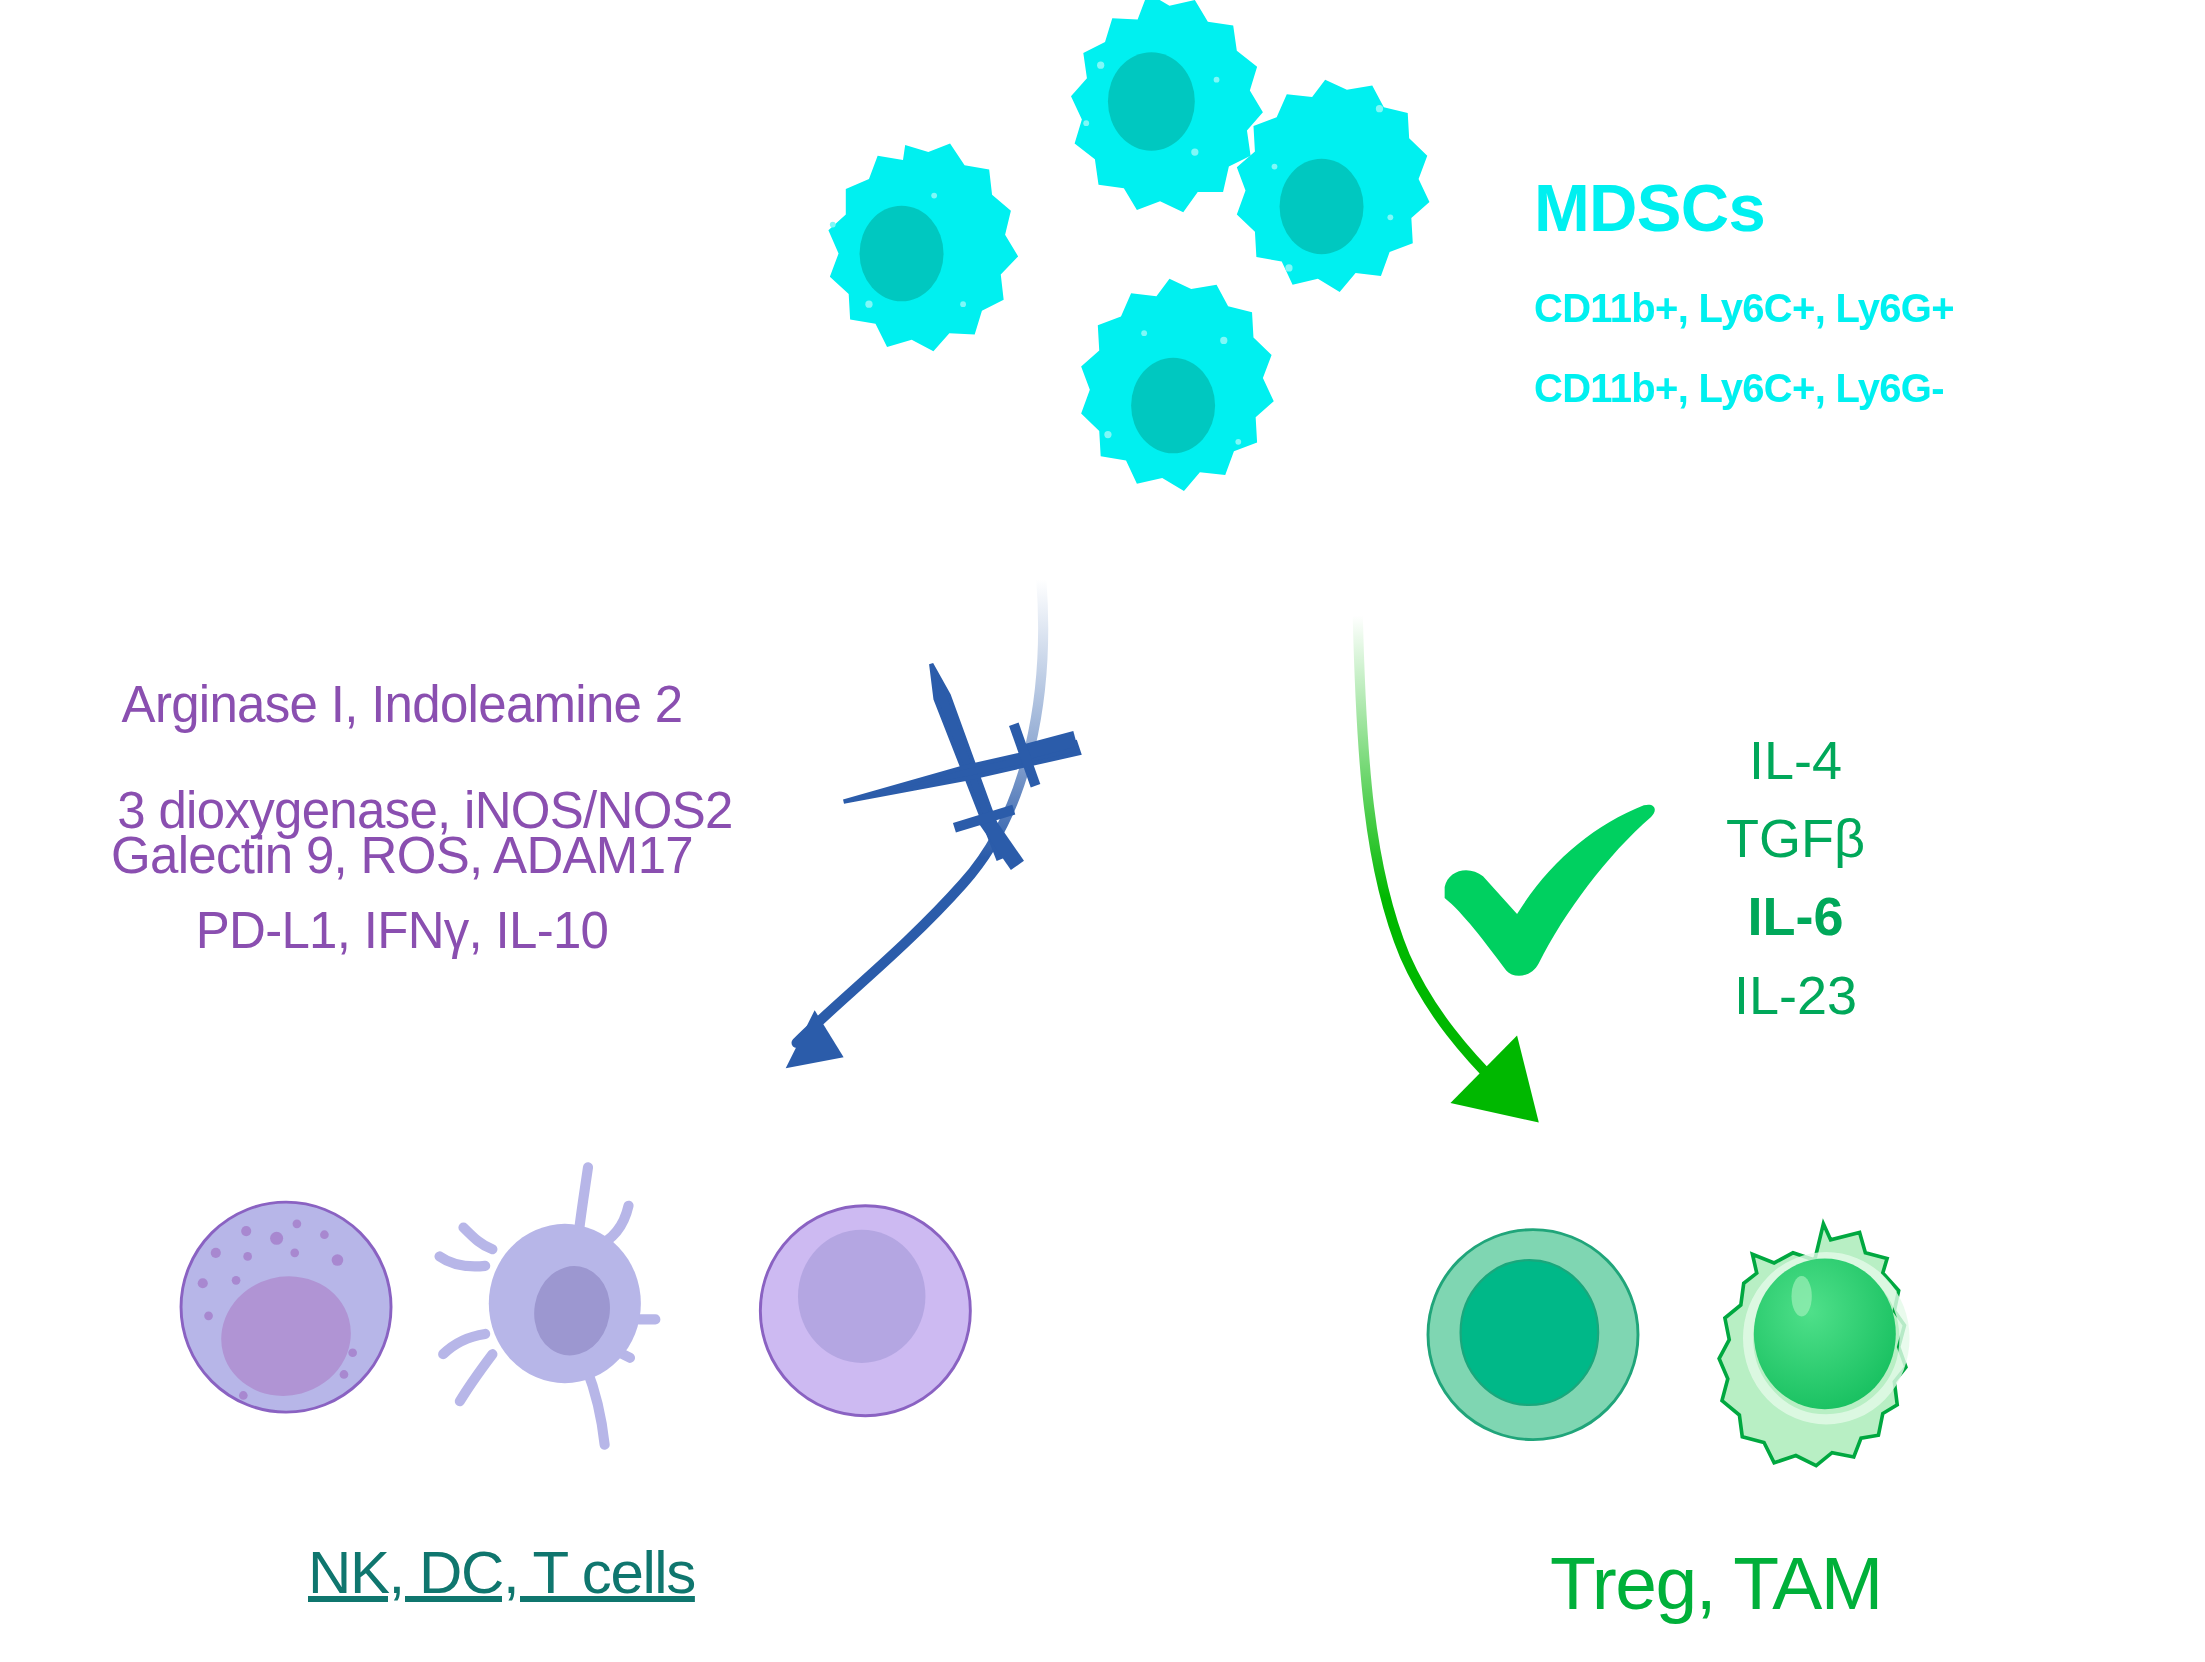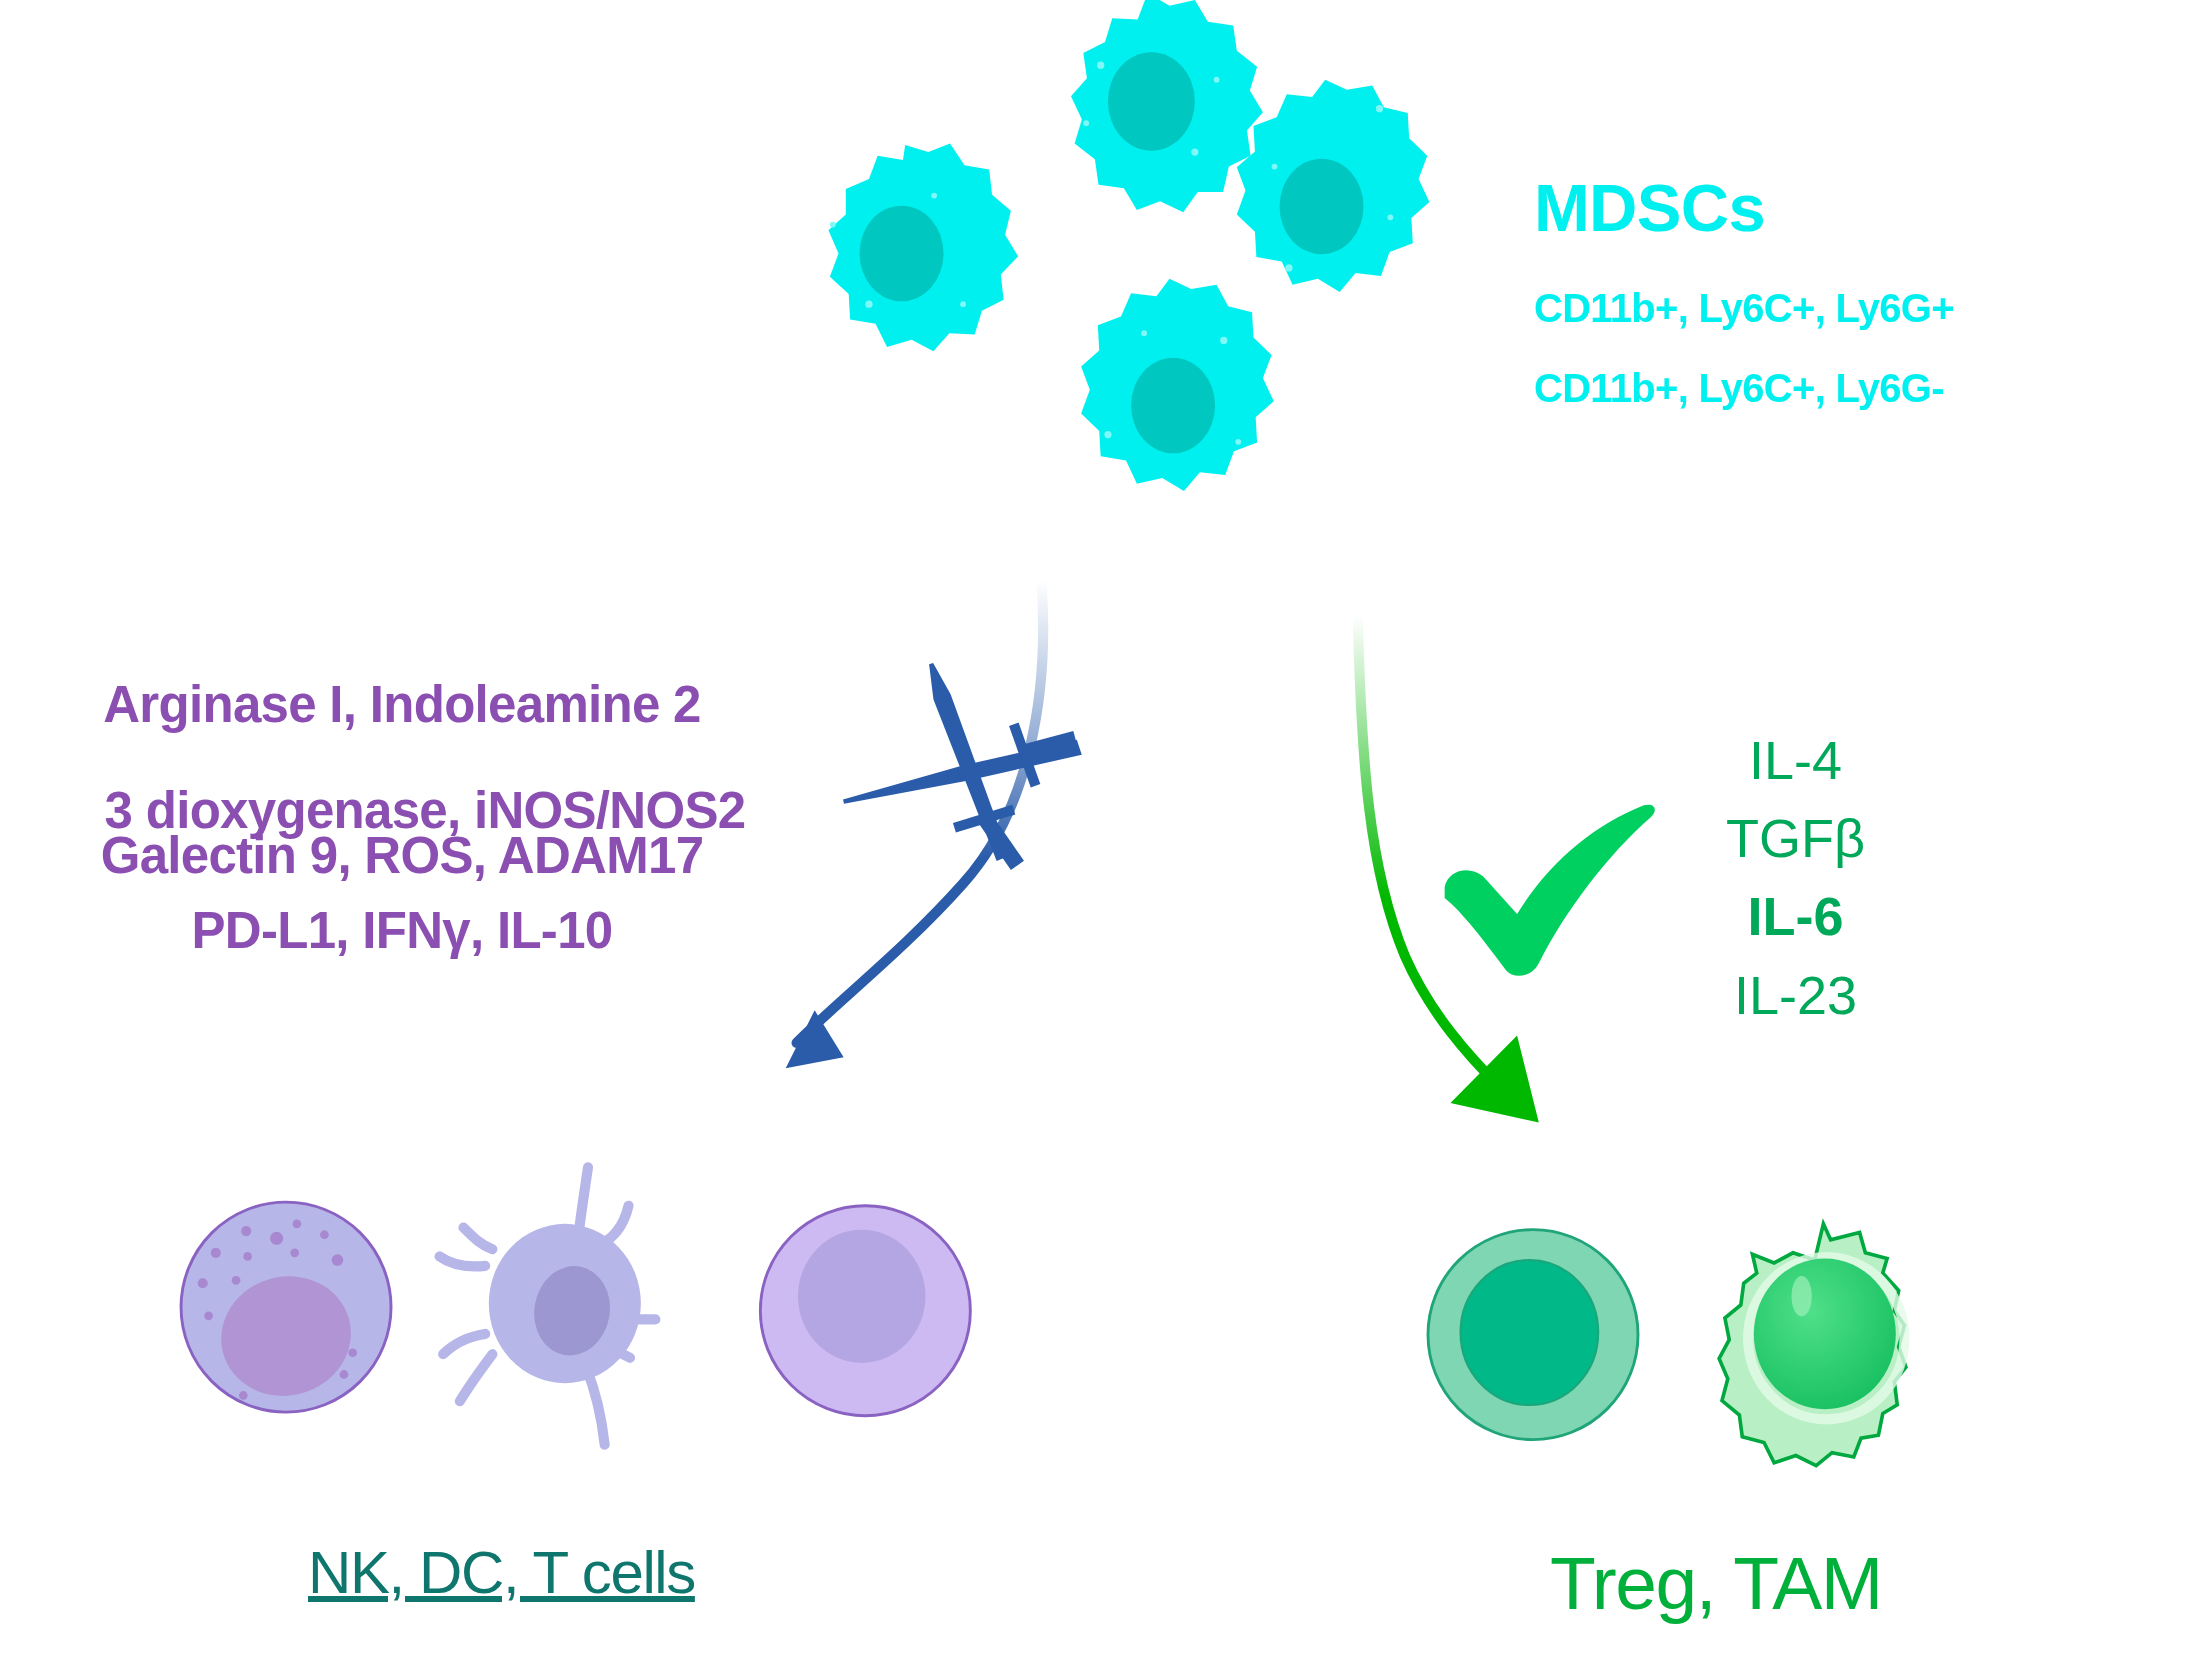--- a/index.html
+++ b/index.html
@@ -3,21 +3,21 @@
 <meta charset="utf-8">
 <style>
   html, body { margin:0; padding:0; background:#ffffff; }
   body { width:2205px; height:1662px; position:relative; overflow:hidden;
          font-family:"Liberation Sans", sans-serif; }
   #art { position:absolute; left:0; top:0; width:2205px; height:1662px; }
   .txt { position:absolute; white-space:nowrap; line-height:1; }
   .mdsc-title { left:1534px; top:174px; font-size:67px; font-weight:bold; color:#00f0f0; letter-spacing:-0.7px; }
   .mdsc-marker { left:1534px; font-size:40px; font-weight:bold; color:#00f0f0; letter-spacing:-0.7px; }
   .m1 { top:288px; } .m2 { top:368px; }
-  .suppress { left:0; width:804px; text-align:center; font-size:51px; color:#8a4fb0; letter-spacing:-0.7px;font-weight:bold; }
+  .suppress { left:0; width:804px; text-align:center; font-size:51px; color:#8a4fb0; letter-spacing:-0.7px; }
   .s1 { top:679px; } .s2 { top:785px;margin-left:23px; } .s3 { top:830px; } .s4 { top:905px; }
   .promote { left:1687px; width:217px; text-align:center; font-size:54px; color:#00a85a; }
   .p1 { top:733px; } .p2 { top:811px; } .p3 { top:889px;font-weight:bold; } .p4 { top:968px; }
   .bottom-left { left:308px; top:1543px; font-size:60px; color:#0f766e; letter-spacing:-1.4px;text-decoration:underline; }
   .bottom-right { left:1550px; top:1546px; font-size:75px; color:#00b03a; letter-spacing:-1.4px; }
 </style>
 </head>
 <body>
 
 <svg id="art" viewBox="0 0 3045 2295" xmlns="http://www.w3.org/2000/svg">

